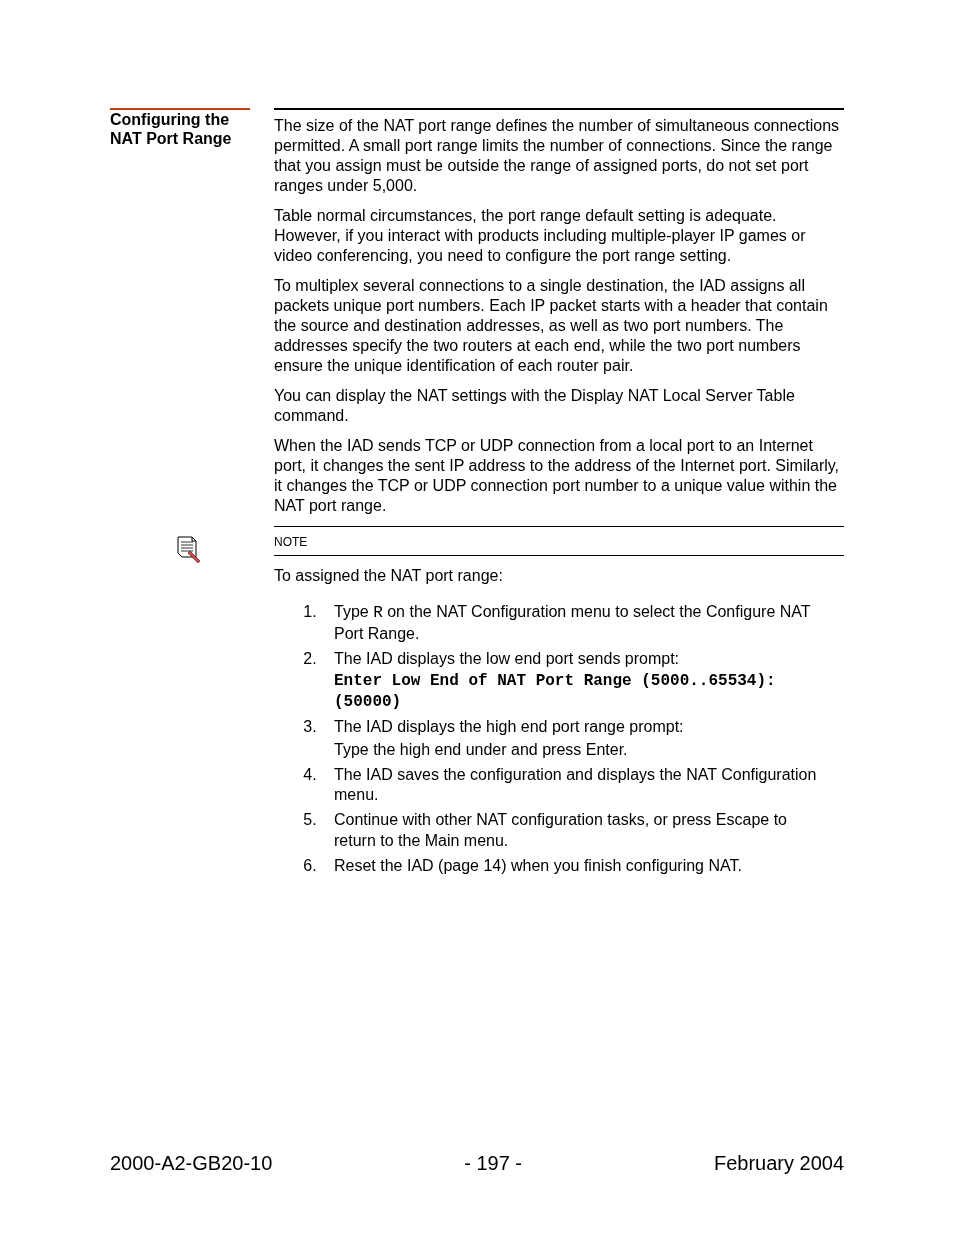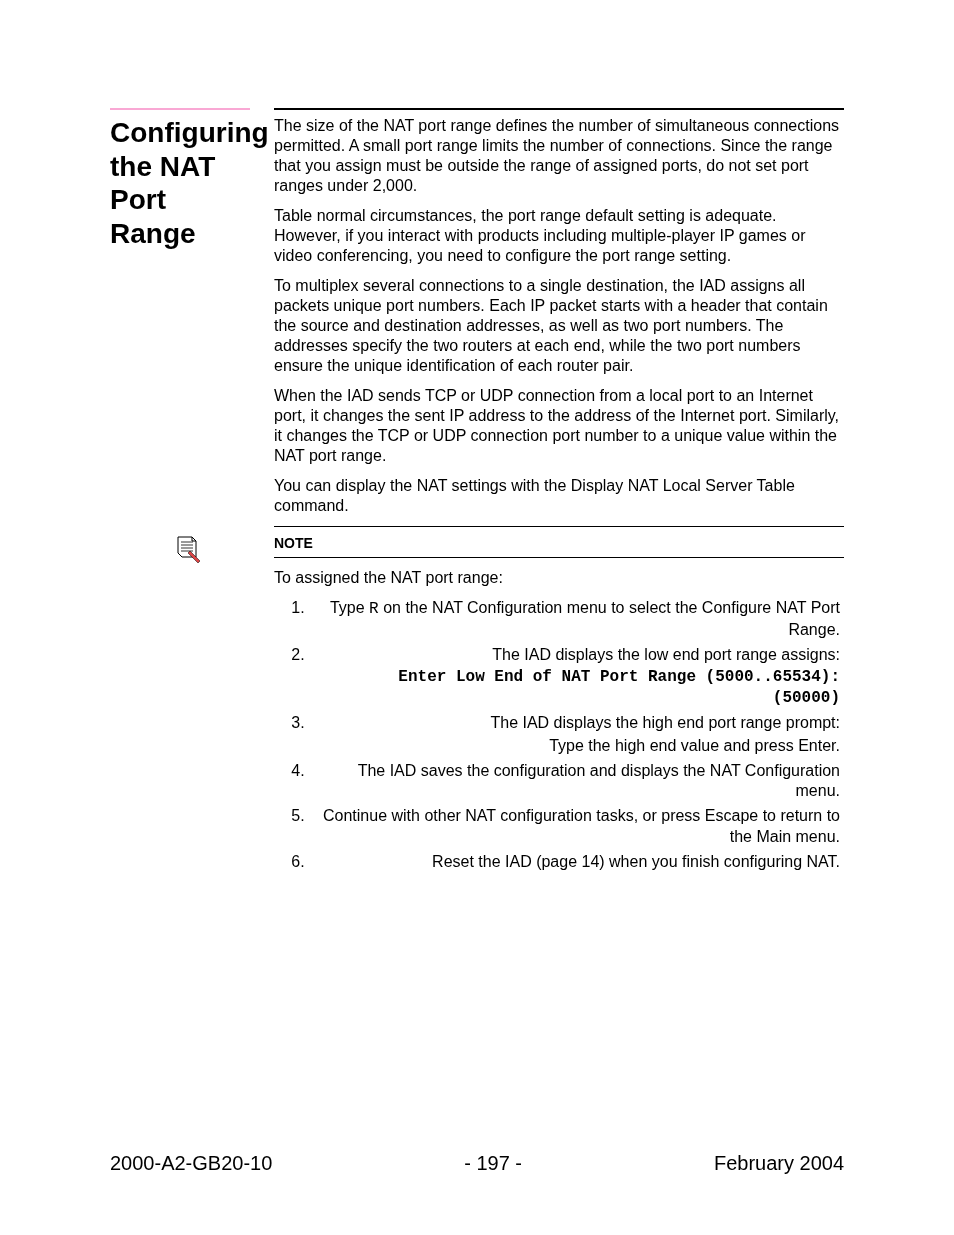--- a/index.html
+++ b/index.html
@@ -20,24 +20,23 @@
   .main {
     display: flex;
     gap: 24px;
   }
   .side-col {
     width: 140px;
     flex-shrink: 0;
   }
   .side-heading {
     font-weight: bold;
-    font-size: 28px;
+    font-size: 16px;
     line-height: 1.2;
-    border-top: 2px solid #f9a8d4;
-    padding-top: 6px;
+    border-top: 2px solid #c2410c;
   }
   .body-col {
     flex: 1;
     border-top: 2px solid #000;
     padding-top: 6px;
   }
   .body-col p {
     margin: 0 0 10px 0;
     line-height: 1.25;
   }
@@ -51,34 +50,33 @@
   .note-row {
     display: flex;
   }
   .note-icon-holder {
     position: absolute;
     left: -102px;
     top: 6px;
     width: 30px;
   }
   .note-label {
-    font-weight: bold;
-    font-size: 14px;
+    font-weight: normal;
+    font-size: 12px;
     width: 100px;
     flex-shrink: 0;
     padding-top: 2px;
   }
   .note-text {
     flex: 1;
     line-height: 1.25;
   }
   ol.steps {
-    margin: 4px;
+    margin: 16px;
     padding-left: 40px;
-    text-align: right;
   }
   ol.steps > li {
     margin-bottom: 4px;
     line-height: 1.3;
     padding-left: 4px;
   }
   ol.steps > li::marker {
     content: counter(list-item) ".   ";
   }
   .mono {
@@ -109,25 +107,25 @@
 
 <div class="page">
 
   <div class="main">
 
     <div class="side-col">
       <div class="side-heading">Configuring the NAT Port Range</div>
     </div>
 
     <div class="body-col">
-      <p>The size of the NAT port range defines the number of simultaneous connections permitted. A small port range limits the number of connections. Since the range that you assign must be outside the range of assigned ports, do not set port ranges under 2,000.</p>
+      <p>The size of the NAT port range defines the number of simultaneous connections permitted. A small port range limits the number of connections. Since the range that you assign must be outside the range of assigned ports, do not set port ranges under 5,000.</p>
       <p>Table normal circumstances, the port range default setting is adequate. However, if you interact with products including multiple-player IP games or video conferencing, you need to configure the port range setting.</p>
       <p>To multiplex several connections to a single destination, the IAD assigns all packets unique port numbers. Each IP packet starts with a header that contain the source and destination addresses, as well as two port numbers. The addresses specify the two routers at each end, while the two port numbers ensure the unique identification of each router pair.</p>
+      <p>You can display the NAT settings with the Display NAT Local Server Table command.</p>
       <p>When the IAD sends TCP or UDP connection from a local port to an Internet port, it changes the sent IP address to the address of the Internet port. Similarly, it changes the TCP or UDP connection port number to a unique value within the NAT port range.</p>
-      <p>You can display the NAT settings with the Display NAT Local Server Table command.</p>
 
       <div class="note-box">
         <div class="note-icon-holder">
           <svg width="30" height="30" viewBox="0 0 30 30">
             <path d="M6 4 L20 4 L24 8 L24 24 L10 24 L6 20 Z" fill="none" stroke="#000" stroke-width="1"></path>
             <path d="M20 4 L20 8 L24 8" fill="none" stroke="#000" stroke-width="1"></path>
             <line x1="9" y1="9" x2="21" y2="9" stroke="#000" stroke-width="0.8"></line>
             <line x1="9" y1="12" x2="21" y2="12" stroke="#000" stroke-width="0.8"></line>
             <line x1="9" y1="15" x2="21" y2="15" stroke="#000" stroke-width="0.8"></line>
             <line x1="9" y1="18" x2="21" y2="18" stroke="#000" stroke-width="0.8"></line>
@@ -139,26 +137,26 @@
         </div>
       </div>
 
       <p>To assigned the NAT port range:</p>
 
       <ol class="steps">
         <li>
           <span>Type </span><span class="mono">R</span><span> on the NAT Configuration menu to select the Configure NAT Port Range.</span>
         </li>
         <li>
-          <span>The IAD displays the low end port range assigns:</span>
+          <span>The IAD displays the low end port sends prompt:</span>
           <span class="mono-block">Enter Low End of NAT Port Range (5000..65534): (50000)</span>
         </li>
         <li>
           <span>The IAD displays the high end port range prompt:</span>
-          <span class="step-sub">Type the high end value and press Enter.</span>
+          <span class="step-sub">Type the high end under and press Enter.</span>
         </li>
         <li>
           <span>The IAD saves the configuration and displays the NAT Configuration menu.</span>
         </li>
         <li>
           <span>Continue with other NAT configuration tasks, or press Escape to return to the Main menu.</span>
         </li>
         <li>
           <span>Reset the IAD (page 14) when you finish configuring NAT.</span>
         </li>

